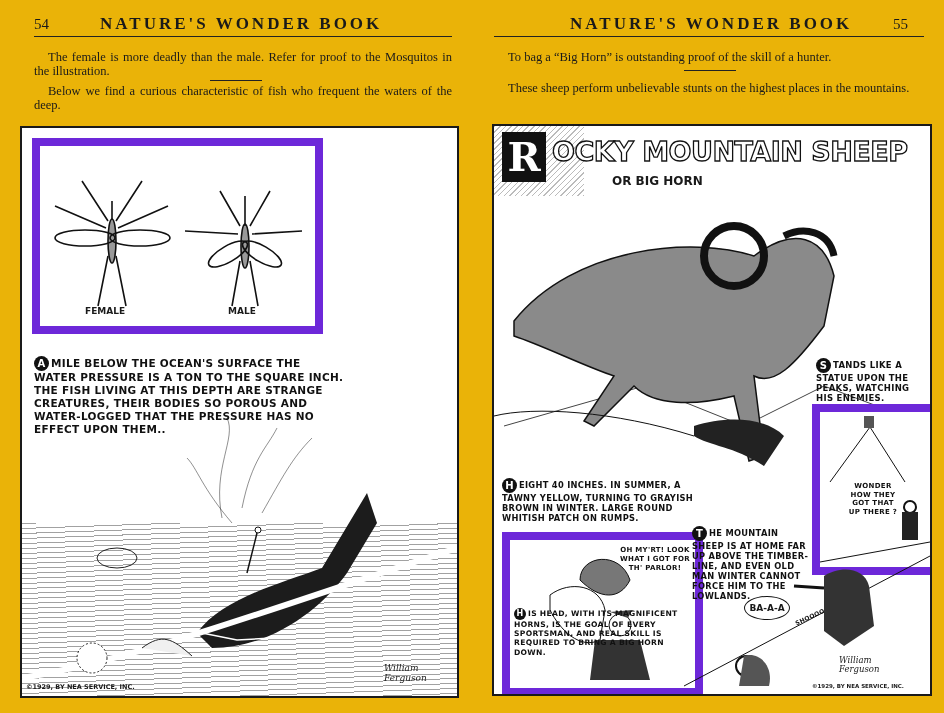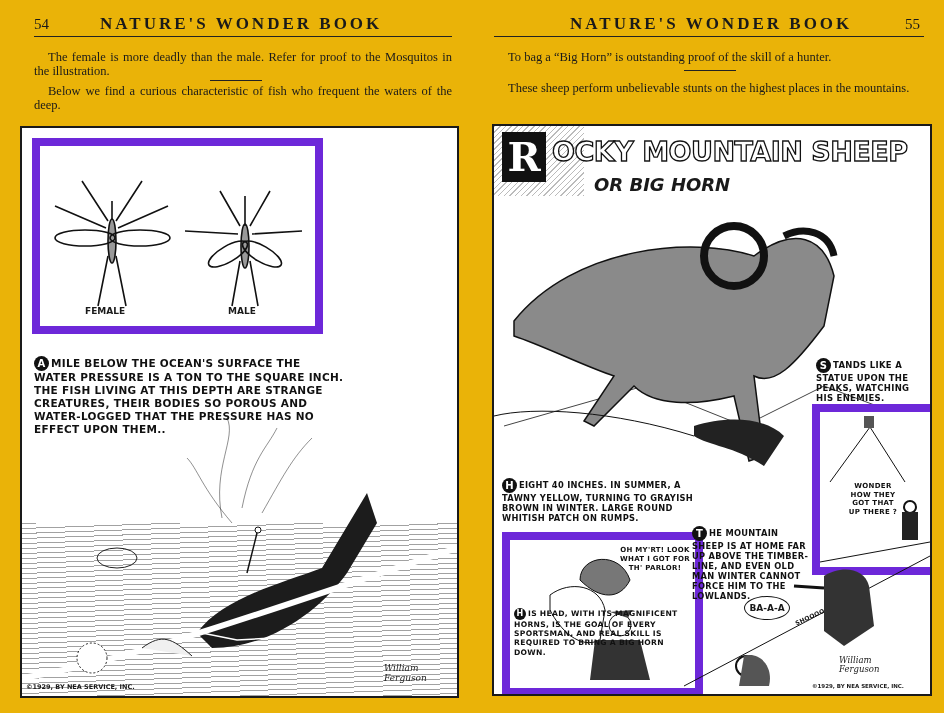--- a/index.html
+++ b/index.html
@@ -78,32 +78,32 @@
       <path d="M120 520 C140 505 150 510 170 528" stroke="#222" fill="#f0f0f0"></path>
     </svg>
     <span class="label-small" style="left:4px; top:555px; font-size:6.5px;">©1929, BY NEA SERVICE, INC.</span>
     <span style="position:absolute; left:362px; top:535px; font-family:'DejaVu Serif',serif; font-style:italic; font-size:9px; width:60px; line-height:10px;">William Ferguson</span>
   </div>
 </div>
 
 <div class="page right">
   <div class="runhead" style="left:22px; width:430px;">
     <span class="title" style="left:76px;">NATURE'S WONDER BOOK</span>
-    <span class="num" style="right:4px;text-align:center;">55</span>
+    <span class="num" style="right:16px;text-align:center;">55</span>
   </div>
   <div class="para" style="left:22px; top:50px; width:430px; text-indent:14px;">To bag a “Big Horn” is outstanding proof of the skill of a hunter.</div>
   <div class="rule" style="left:212px; top:70px;"></div>
   <div class="para" style="left:22px; top:81px; width:430px; text-indent:14px;">These sheep perform unbelievable stunts on the highest places in the mountains.</div>
 
   <div class="panel" style="left:20px; top:124px; width:436px; height:568px;">
     <div class="hatch" style="position:absolute; left:0; top:0; width:90px; height:70px;"></div>
 
     <div style="position:absolute; left:8px; top:6px; width:44px; height:50px; background:#111; color:#fff; font-family:'DejaVu Serif',serif; font-size:40px; font-weight:bold; text-align:center; line-height:50px;">R</div>
     <div style="position:absolute; left:58px; top:10px; font-family:'DejaVu Sans',sans-serif; font-weight:bold; font-size:27px; color:#fff; -webkit-text-stroke:1.3px #111; letter-spacing:-0.5px;">OCKY MOUNTAIN SHEEP</div>
-    <div style="position:absolute; left:100px; top:48px; font-family:'DejaVu Sans',sans-serif; font-weight:bold; font-size:18px;font-style:italic;">OR BIG HORN</div>
+    <div style="position:absolute; left:118px; top:48px; font-family:'DejaVu Sans',sans-serif; font-weight:bold; font-size:12px;">OR BIG HORN</div>
 
     <svg width="436" height="568">
       <path d="M10 300 L150 260 L250 300 L330 260 L436 300" stroke="#444" fill="none"></path>
       <path d="M20 195 C80 120 200 110 260 130 C300 100 330 110 340 150 L330 200 C300 240 280 260 260 250 L270 330 L255 335 L240 270 C200 280 160 280 140 260 L100 300 L90 295 L120 250 C90 240 50 220 20 210 Z" fill="#8a8a8a" stroke="#111" stroke-width="1.5"></path>
       <circle cx="240" cy="130" r="30" fill="none" stroke="#111" stroke-width="8"></circle>
       <path d="M290 110 C310 100 335 105 340 130" stroke="#111" stroke-width="7" fill="none"></path>
       <path d="M200 300 C230 290 270 290 290 310 L270 340 C240 320 215 320 200 310 Z" fill="#222"></path>
       <path d="M0 290 C40 280 120 285 200 310" stroke="#111" fill="none"></path>
     </svg>
 

